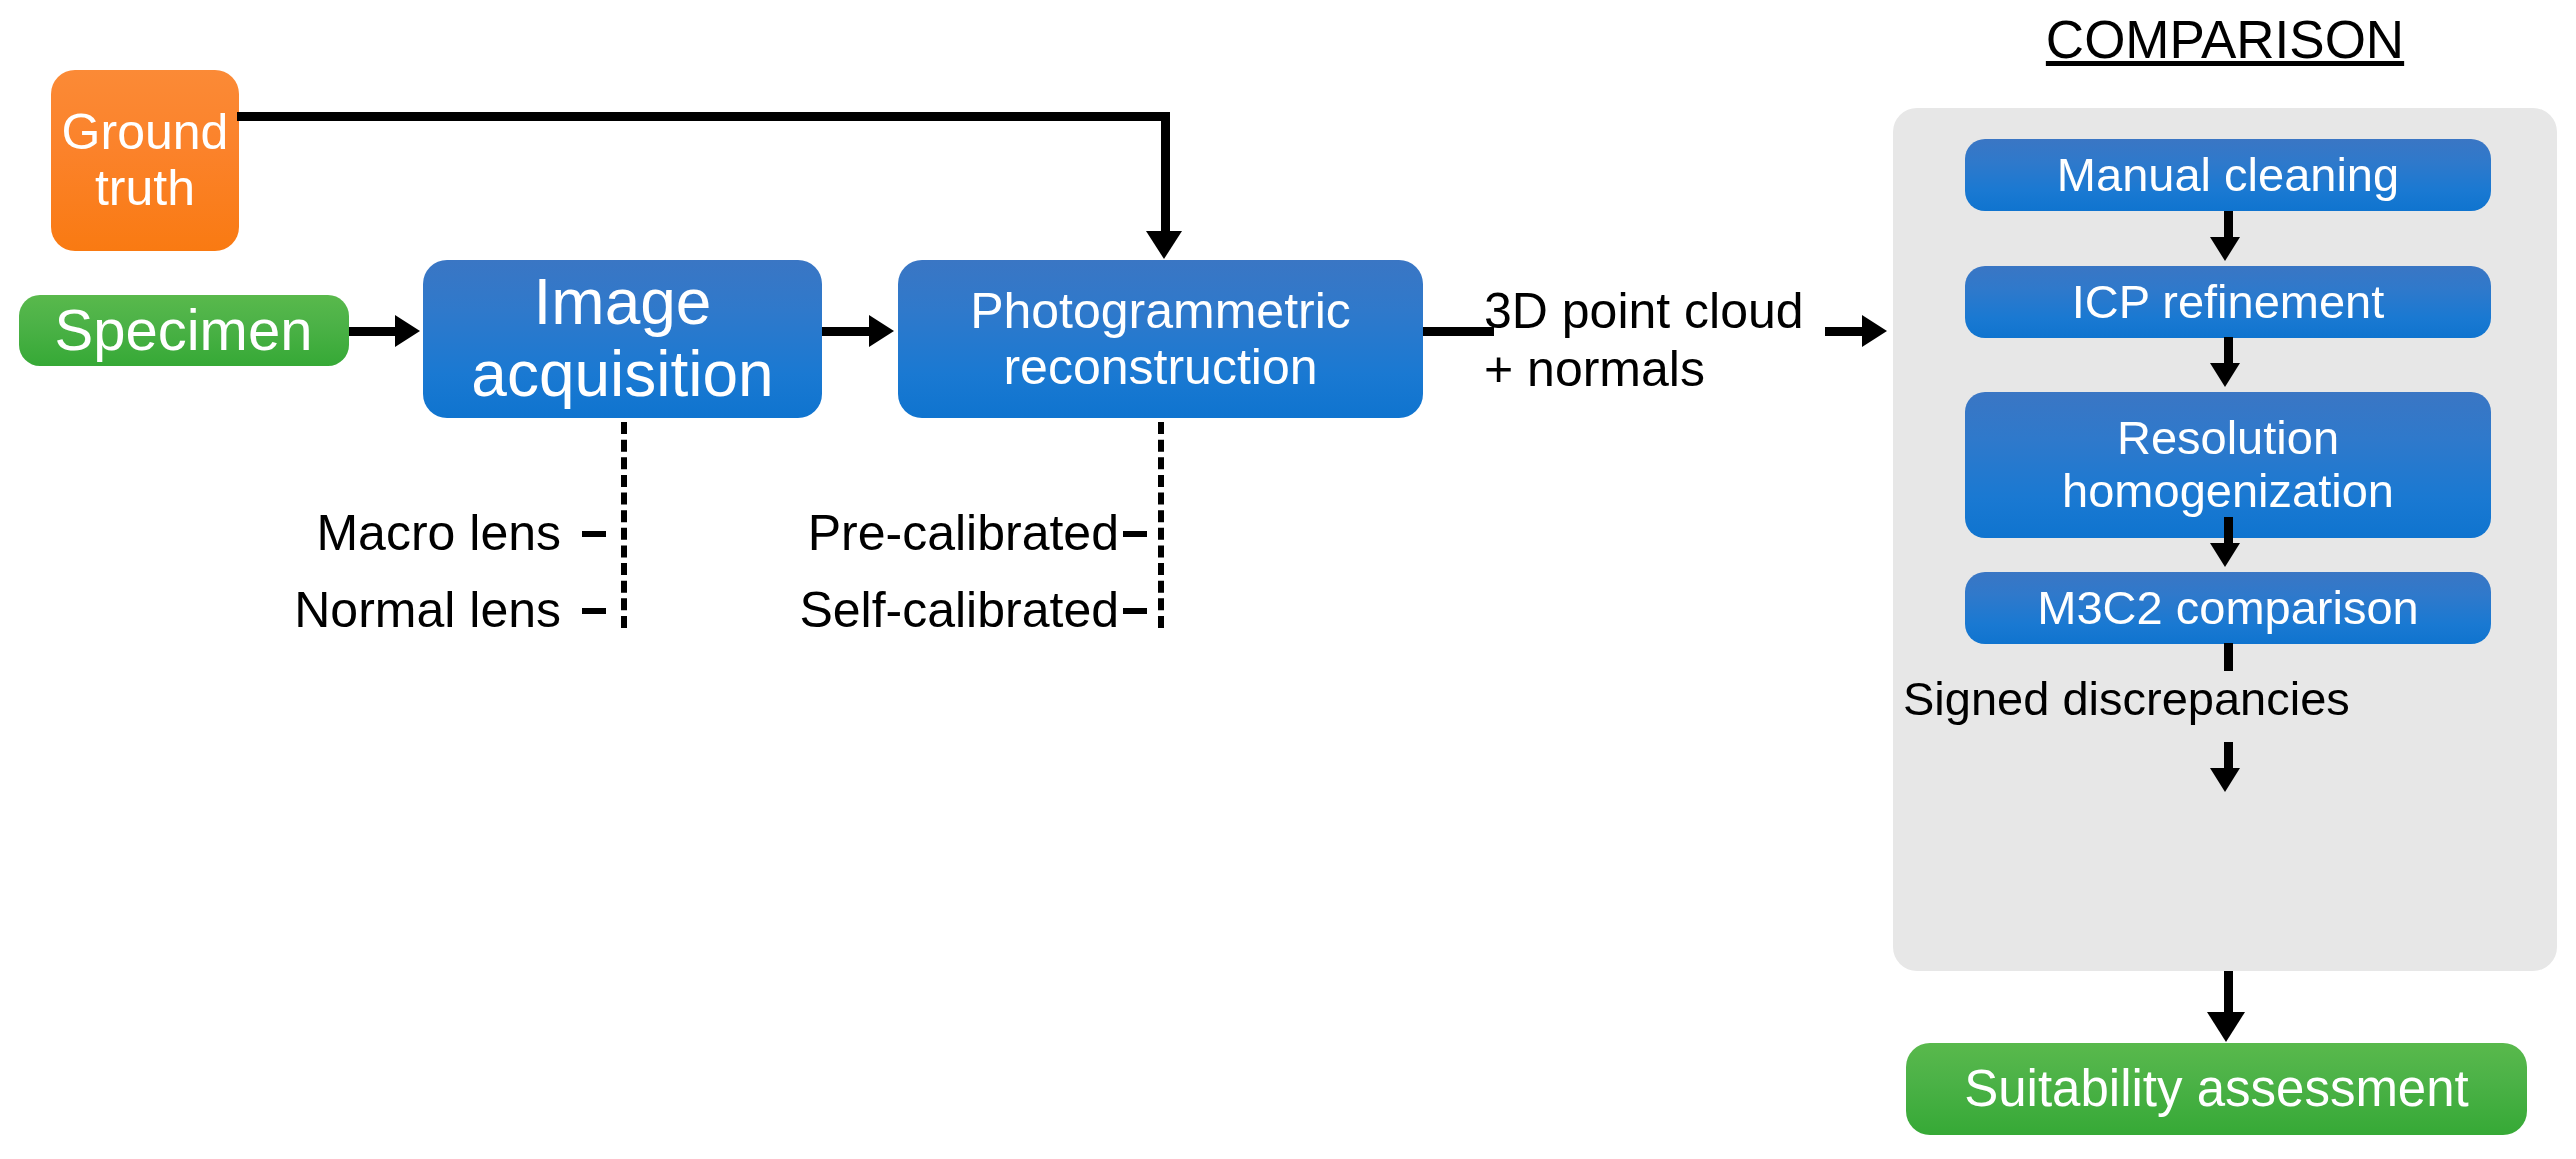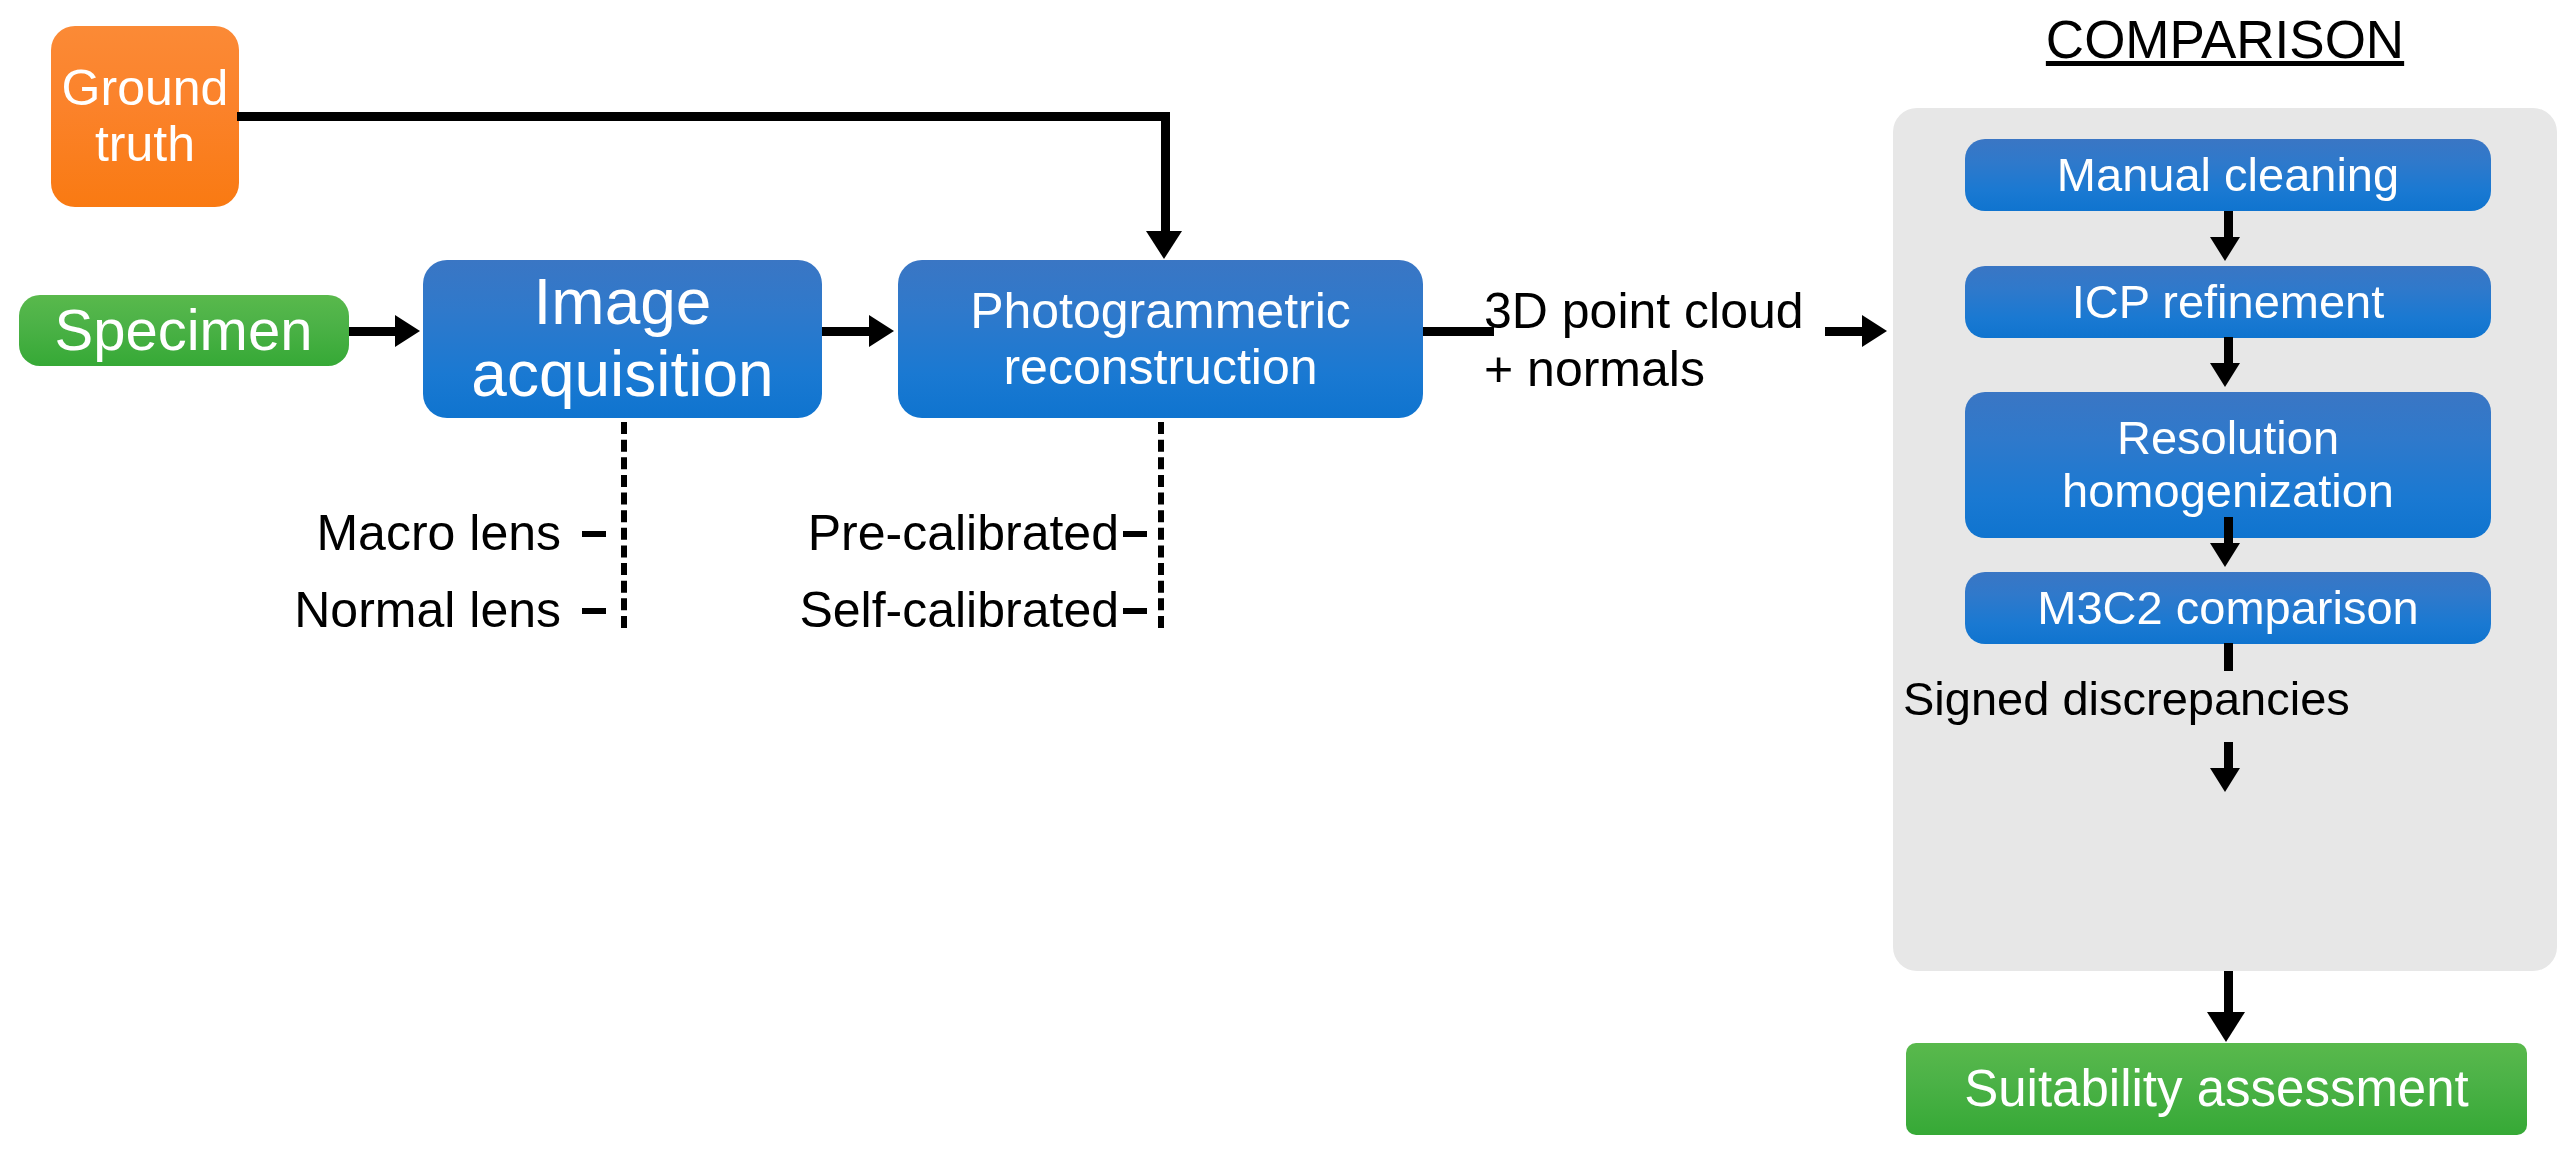--- a/index.html
+++ b/index.html
@@ -35,20 +35,21 @@
     background: linear-gradient(to bottom, #3a76c4 0%, #2f79cb 32%, #1a79d2 72%, #0f74cf 100%);
     border-radius: 24px;
   }
   .node-green {
     background: linear-gradient(to bottom, #59b94c 0%, #4cb247 40%, #36a936 100%);
     border-radius: 24px;
   }
   .node-orange {
     background: linear-gradient(to bottom, #fb8a36 0%, #fb822a 45%, #f97a12 100%);
     border-radius: 24px;
+    margin-top: 44px;
   }
 
   
   .group-panel {
     position: absolute;
     background: #e7e7e7;
     border-radius: 24px;
     box-sizing: border-box;
   }
   .group-title {
@@ -172,16 +173,16 @@
 
   <div class="line-v" style="left:2224px; top:643px; width:8.5px; height:28px;"></div>
   <div class="plain-text ta-center" style="left:1903px; top:672px; width:646px; font-size:47px;">Signed discrepancies</div>
   <div class="line-v" style="left:2224px; top:742px; width:8.5px; height:33px;"></div>
   <div class="arrow-down" style="left:2210px; top:768px; border-top-width:24px; border-left-width:15px; border-right-width:15px;"></div>
 
 
   <div class="line-v" style="left:2224px; top:971px; width:8.5px; height:50px;"></div>
   <div class="arrow-down" style="left:2207px; top:1012px; border-top-width:30px; border-left-width:19px; border-right-width:19px;"></div>
 
-  <div class="node node-green" style="left:1906px; top:1043px; width:621px; height:92px; font-size:51px; border-radius:10px;">Suitability assessment</div>
+  <div class="node node-green" style="left:1906px; top:1043px; width:621px; height:92px; font-size:51px; border-radius:24px;">Suitability assessment</div>
 
 </div>
 
 
 </body></html>

